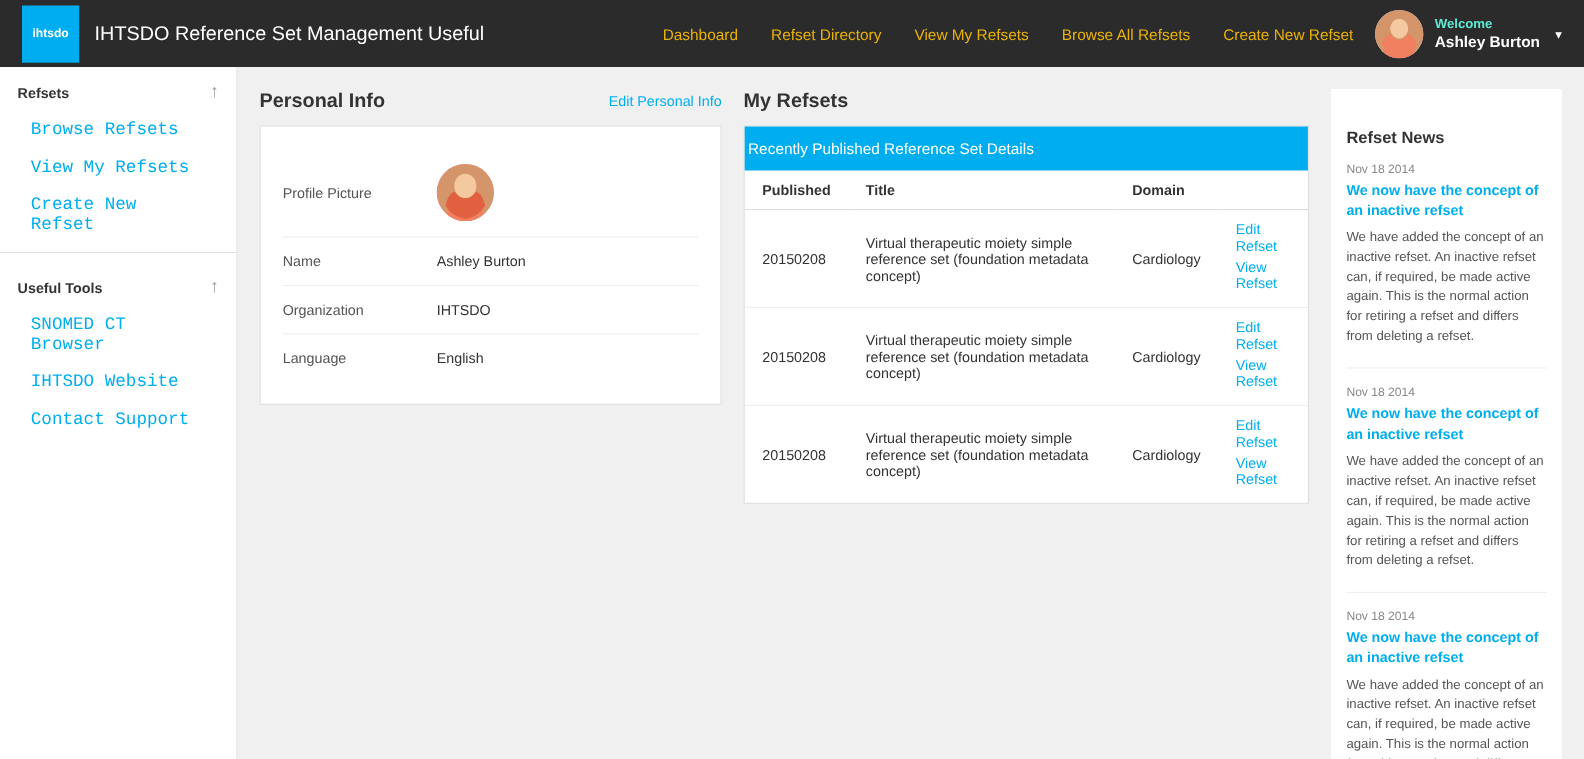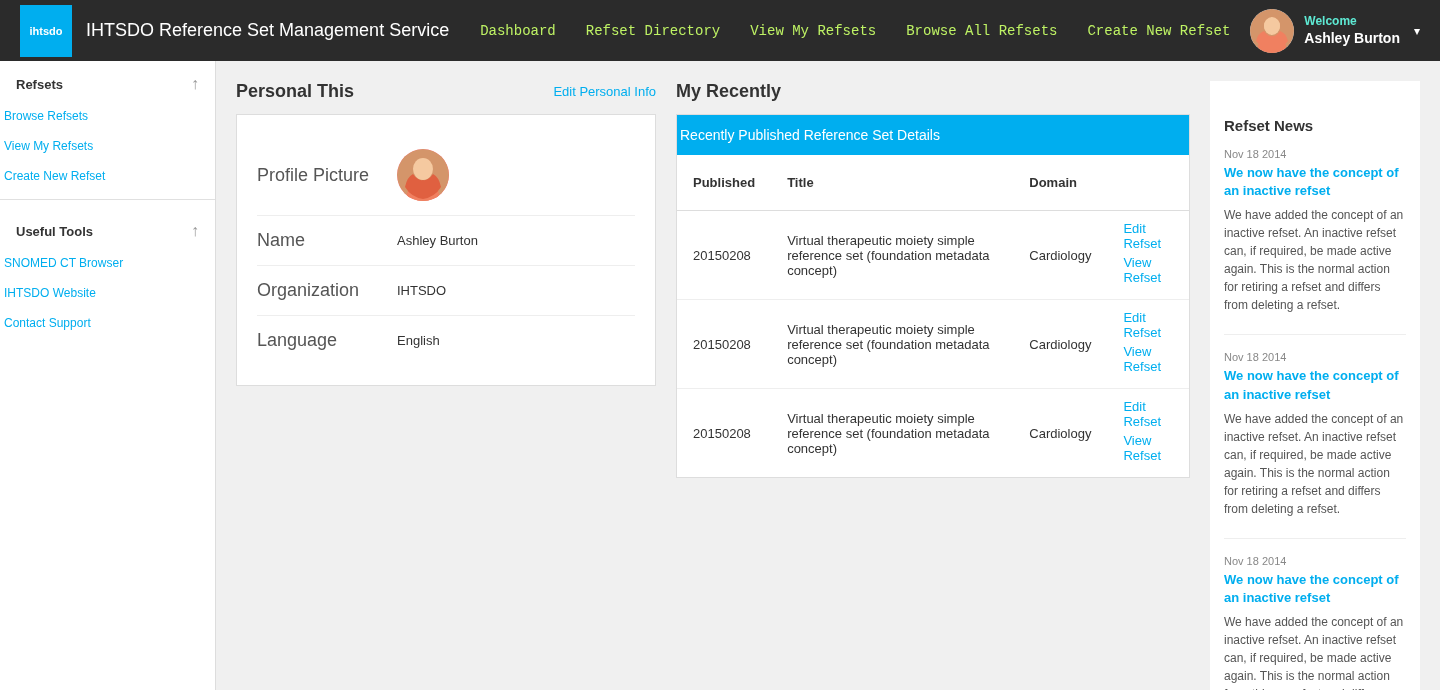--- a/index.html
+++ b/index.html
@@ -36,25 +36,24 @@
       font-weight: normal;
       flex-shrink: 0;
     }
     .header-nav {
       display: flex;
       gap: 30px;
       margin-left: auto;
       margin-right: 20px;
     }
     .header-nav a {
-      color: #bef264;
+      color: #eab308;
       text-decoration: none;
       font-size: 14px;
       cursor: pointer;
-      font-family: Liberation Mono, monospace;
     }
     .header-user {
       display: flex;
       align-items: center;
       gap: 10px;
       cursor: pointer;
     }
     .header-user-avatar {
       width: 44px;
       height: 44px;
@@ -92,25 +91,26 @@
       font-size: 13px;
       color: #333;
     }
     .sidebar-section-header .upload-icon {
       color: #999;
       font-size: 16px;
       cursor: pointer;
     }
     .sidebar-link {
       display: block;
-      padding: 8px 4px;
+      padding: 8px 28px;
       color: #00aeef;
       text-decoration: none;
-      font-size: 12px;
-      cursor: pointer;
+      font-size: 16px;
+      cursor: pointer;
+      font-family: Liberation Mono, monospace;
     }
     .sidebar-divider { height: 1px; background: #e0e0e0; margin: 8px 0; }
 
     
     .content-area {
       flex: 1;
       display: flex;
       gap: 0;
       padding: 20px;
       background: #f0f0f0;
@@ -148,21 +148,21 @@
     .info-row {
       display: flex;
       align-items: center;
       padding: 14px 0;
       border-bottom: 1px solid #eee;
     }
     .info-row:last-child { border-bottom: none; }
     .info-label {
       width: 140px;
       color: #555;
-      font-size: 18px;
+      font-size: 13px;
     }
     .info-value {
       color: #333;
       font-size: 13px;
     }
     .profile-pic-circle {
       width: 52px;
       height: 52px;
       border-radius: 50%;
       background: linear-gradient(135deg, #f9a, #f66);
@@ -189,21 +189,21 @@
       color: white;
       padding: 12px 3px;
       font-size: 14px;
       font-weight: normal;
     }
     .refsets-table {
       width: 100%;
       border-collapse: collapse;
     }
     .refsets-table th {
-      padding: 20px 16px;
+      padding: 10px 16px;
       text-align: left;
       font-weight: bold;
       font-size: 13px;
       color: #333;
       border-bottom: 1px solid #ddd;
     }
     .refsets-table td {
       padding: 10px 16px;
       font-size: 13px;
       color: #333;
@@ -265,21 +265,21 @@
     }
     .news-divider { height: 1px; background: #eee; margin-bottom: 16px; }
   </style>
 </head>
 <body>
 
 <header class="header">
   <div class="header-logo">
     <span>ihtsdo</span>
   </div>
-  <span class="header-title">IHTSDO Reference Set Management Service</span>
+  <span class="header-title">IHTSDO Reference Set Management Useful</span>
   <nav class="header-nav">
     <a>Dashboard</a>
     <a>Refset Directory</a>
     <a>View My Refsets</a>
     <a>Browse All Refsets</a>
     <a>Create New Refset</a>
   </nav>
   <div class="header-user">
     <div class="header-user-avatar">
       <svg viewBox="0 0 44 44" xmlns="http://www.w3.org/2000/svg">
@@ -315,21 +315,21 @@
     </div>
     <a class="sidebar-link">SNOMED CT Browser</a>
     <a class="sidebar-link">IHTSDO Website</a>
     <a class="sidebar-link">Contact Support</a>
   </aside>
 
   <div class="content-area">
 
     <div class="personal-info-panel">
       <div class="panel-header">
-        <span class="panel-title">Personal This</span>
+        <span class="panel-title">Personal Info</span>
         <a class="edit-link">Edit Personal Info</a>
       </div>
       <div class="info-card">
         <div class="info-row">
           <span class="info-label">Profile Picture</span>
           <div class="profile-pic-circle">
             <svg viewBox="0 0 52 52" width="52" height="52" xmlns="http://www.w3.org/2000/svg">
               <circle cx="26" cy="26" r="26" fill="#d4956a"></circle>
               <ellipse cx="26" cy="20" rx="10" ry="11" fill="#f5c9a0"></ellipse>
               <ellipse cx="26" cy="46" rx="16" ry="12" fill="#f08060"></ellipse>
@@ -346,21 +346,21 @@
           <span class="info-value">IHTSDO</span>
         </div>
         <div class="info-row">
           <span class="info-label">Language</span>
           <span class="info-value">English</span>
         </div>
       </div>
     </div>
 
     <div class="my-refsets-panel">
-      <div class="refsets-title">My Recently</div>
+      <div class="refsets-title">My Refsets</div>
       <div class="refsets-table-container">
         <div class="refsets-table-header">Recently Published Reference Set Details</div>
         <table class="refsets-table">
           <thead>
             <tr>
               <th>Published</th>
               <th>Title</th>
               <th>Domain</th>
               <th></th>
             </tr>

